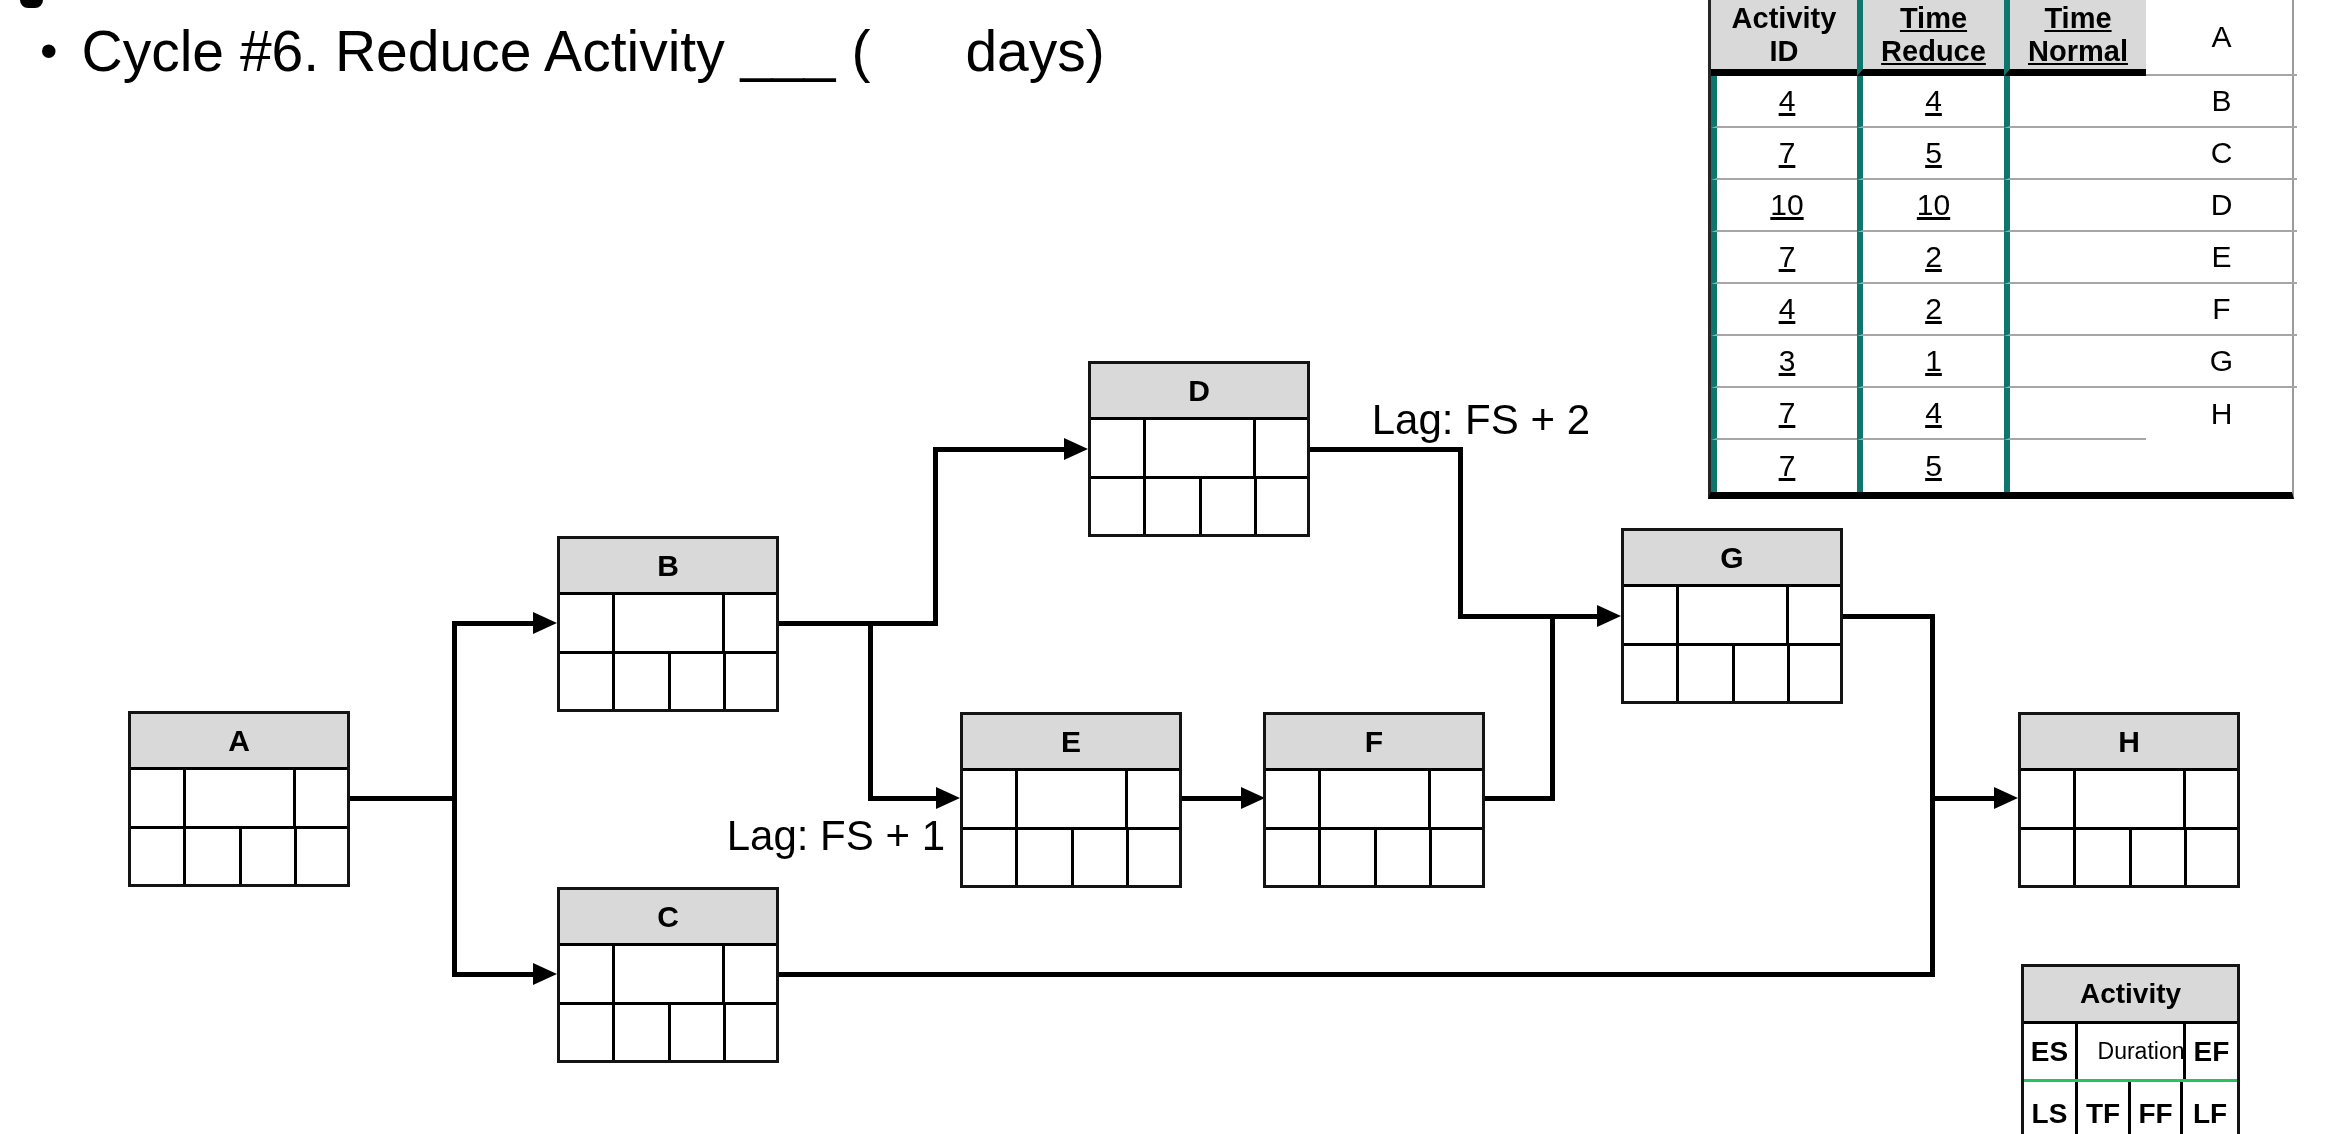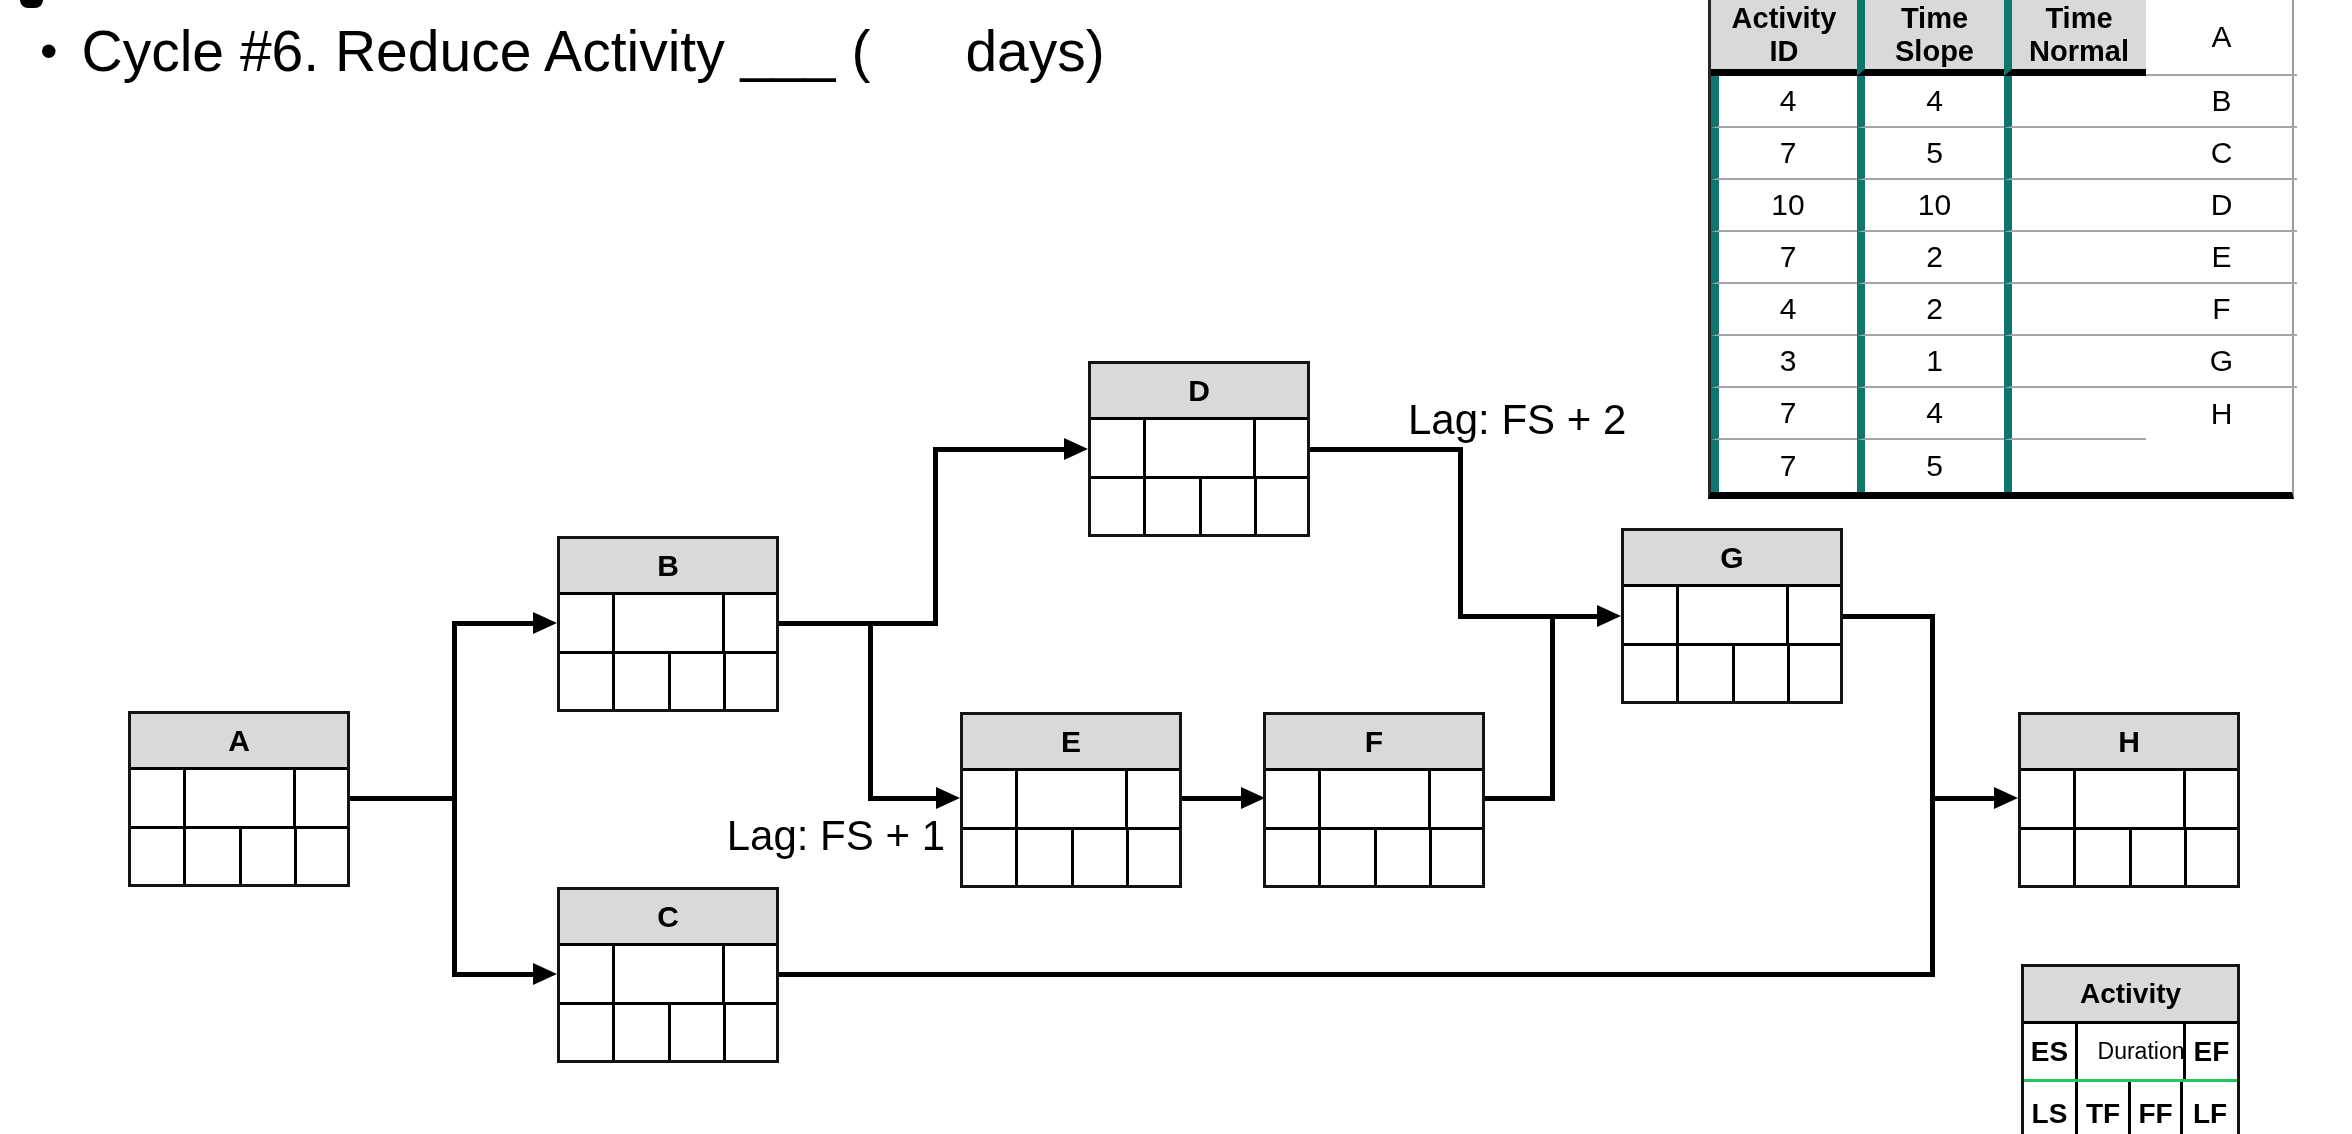--- a/index.html
+++ b/index.html
@@ -22,21 +22,21 @@
   }
   .ctable .th{
     background:#d9d9d9;display:flex;flex-direction:column;align-items:center;justify-content:center;
     font-weight:bold;font-size:29px;line-height:33px;border-bottom:7px solid #000;box-sizing:border-box;
   }
   .ctable .td{
     display:flex;align-items:center;justify-content:center;
     font-size:30px;border-bottom:2px solid #a6a6a6;box-sizing:border-box;
   }
   .ctable .td.last{border-bottom:none;}
-  .ctable .c2,.ctable .c3,.ctable .c4{border-left:8px solid #0f766e;}
+  .ctable .c2,.ctable .c3,.ctable .c4{border-left:6px solid #0f766e;text-decoration:underline;}
   
   .node{position:absolute;width:222px;height:176px;border:3px solid #141414;box-sizing:border-box;background:#fff;}
   .nh{height:53px;background:#d9d9d9;border-bottom:3px solid #000;display:flex;align-items:center;justify-content:center;
       font-weight:bold;font-size:30px;box-sizing:content-box;}
   .nm{height:56px;display:grid;grid-template-columns:52px 110px 1fr;border-bottom:3px solid #000;}
   .nb{height:55px;display:grid;grid-template-columns:52px 56px 55px 1fr;}
   .node .c{box-sizing:border-box;}
   .node .c + .c{border-left:3px solid #000;}
   .node-a{left:128px;top:711px;}
   .node-b{left:557px;top:536px;}
@@ -44,21 +44,21 @@
   .node-d{left:1088px;top:361px;}
   .node-e{left:960px;top:712px;}
   .node-f{left:1263px;top:712px;}
   .node-g{left:1621px;top:528px;}
   .node-h{left:2018px;top:712px;}
   
   .ln{position:absolute;background:#000;}
   .ar{position:absolute;width:0;height:0;border-top:11px solid transparent;border-bottom:11px solid transparent;border-left:24px solid #000;}
   
   .lag{position:absolute;font-size:42px;}
-  .lag-2{left:1408px;top:396px;width:260px;text-align:left;}
+  .lag-2{left:1330px;top:396px;width:260px;text-align:right;}
   .lag-3{left:690px;top:812px;width:255px;text-align:right;}
   
   .legend{position:absolute;left:2021px;top:964px;width:219px;height:182px;border:3px solid #141414;box-sizing:border-box;background:#fff;}
   .lg-h{height:54px;background:#d9d9d9;border-bottom:3px solid #000;display:flex;align-items:center;justify-content:center;
         font-weight:bold;font-size:28px;}
   .lg-m{height:55px;display:grid;grid-template-columns:51px 108px 1fr;border-bottom:3px solid #22c55e;}
   .lg-b{height:64px;display:grid;grid-template-columns:51px 53px 52px 1fr;}
   .legend .c{box-sizing:border-box;display:flex;align-items:center;justify-content:center;font-weight:bold;font-size:28px;}
   .legend .c + .c{border-left:3px solid #000;}
   .legend .dur{font-weight:normal;font-size:23px;padding-left:21px;}
@@ -74,21 +74,21 @@
   <span class="ttext">Cycle #6. Reduce Activity ___ (&nbsp;&nbsp;&nbsp;&nbsp;&nbsp;&nbsp;days)</span>
 </div>
 
 <div class="ctable" id="crash-table">
   <div class="th c1">
     <span>Activity</span>
     <span>ID</span>
   </div>
   <div class="th c2">
     <span>Time</span>
-    <span>Slope</span>
+    <span>Reduce</span>
   </div>
   <div class="th c3">
     <span>Time</span>
     <span>Normal</span>
   </div>
 
 <div class="td c1">A</div>
     <div class="td c2">4</div>
     <div class="td c3">4</div>
     <div class="td c4"></div>

